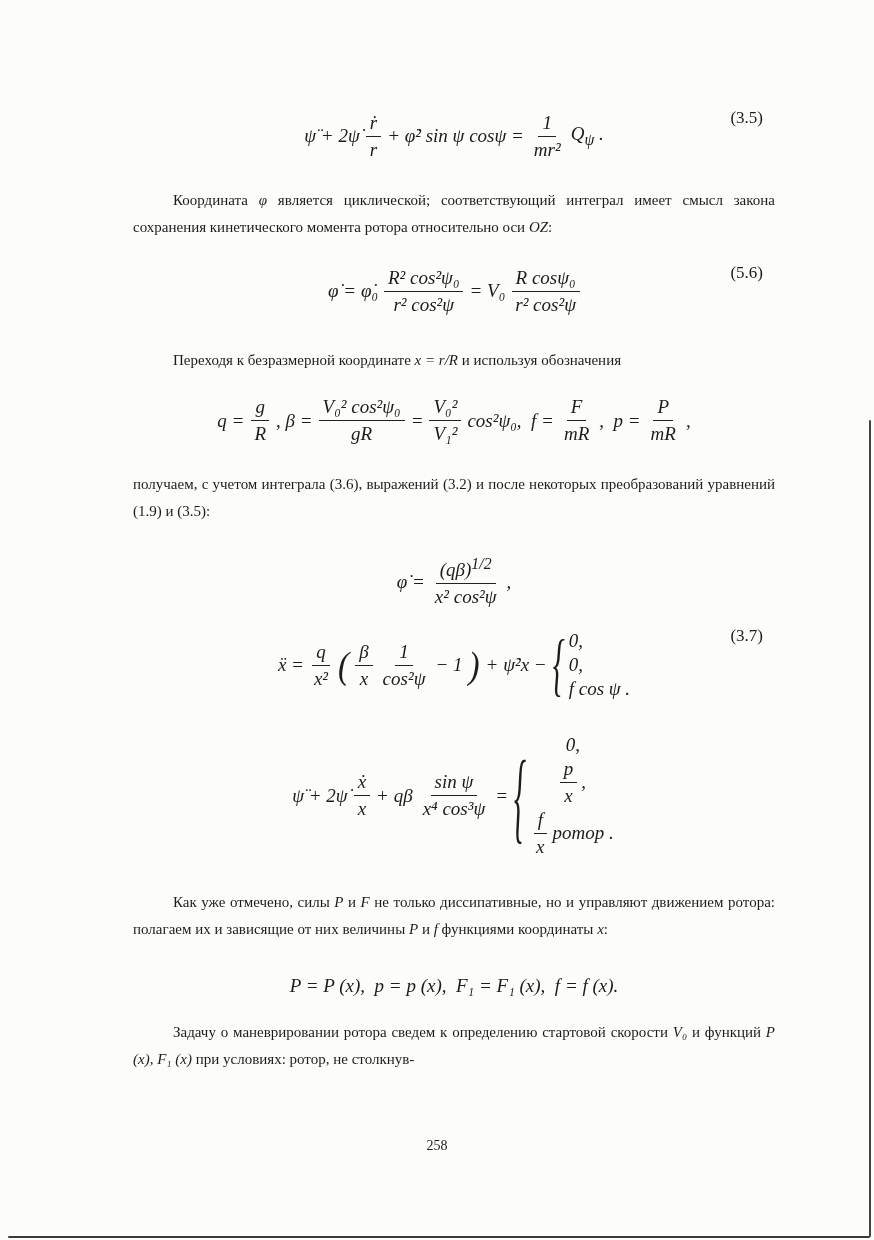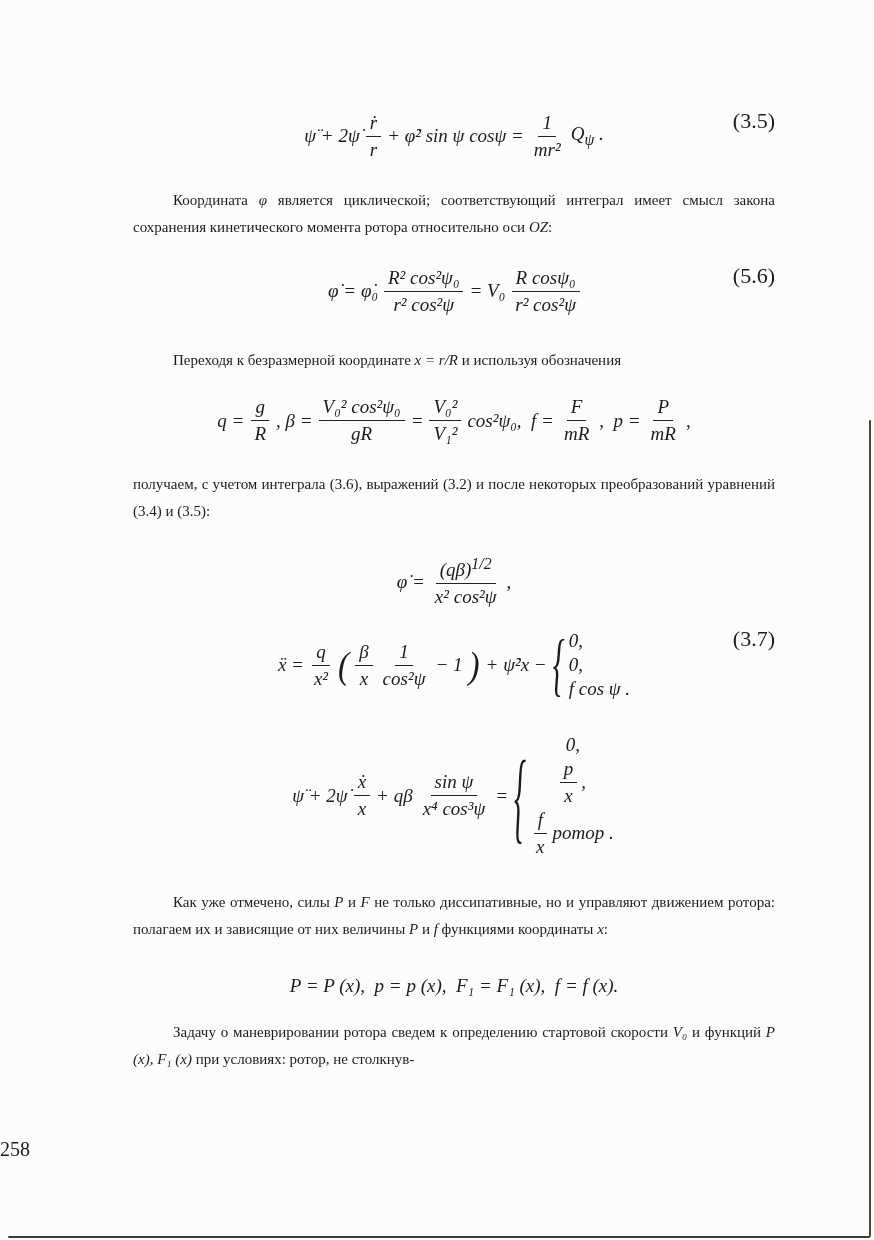--- a/index.html
+++ b/index.html
@@ -41,23 +41,23 @@
     font-size: 19px;
   }
   .eq-line {
     display: inline-flex;
     align-items: center;
     white-space: nowrap;
   }
   .eq-line > * { margin: 0 3px; }
   .eqnum {
     position: absolute;
-    right: 0; top: -4px;
+    right: 12px; top: -4px;
     font-style: normal;
-    font-size: 22px;
+    font-size: 17px;
   }
   .frac {
     display: inline-flex;
     flex-direction: column;
     align-items: center;
     text-align: center;
   }
   .frac .num {
     padding: 0 4px 2px;
     border-bottom: 1.4px solid #222;
@@ -94,21 +94,22 @@
     display: inline-flex;
     align-items: center;
     line-height: 22px;
   }
   .case-row > * { margin: 0 2px; }
 
   .pagenum {
     position: absolute;
     left: 0; right: 0;
     top: 1138px;
-    font-size: 20px;
+    text-align: center;
+    font-size: 14px;
   }
   .edge-bottom {
     position: absolute;
     left: 8px; right: 4px; bottom: 2px;
     height: 2px;
     background: #3b3b39;
     border-radius: 1px;
   }
   .edge-right {
     position: absolute;
@@ -185,21 +186,21 @@
           </span>
         <span class="tok">,  p =</span>
         <span class="frac">
             <span class="num">P</span>
             <span class="den">mR</span>
           </span>
         <span class="tok">,</span>
       </span>
     </div>
 
-    <p class="para mt26">получаем, с учетом интеграла (3.6), выражений (3.2) и после некоторых преобразований уравнений (3.4) и (3.5):</p>
+    <p class="para mt26">получаем, с учетом интеграла (3.6), выражений (3.2) и после некоторых преобразований уравнений (1.9) и (3.5):</p>
 
     <div class="eq-block mt30">
       <span class="eq-line">
         <span class="tok">φ̇ =</span>
         <span class="frac">
             <span class="num"><span>(qβ)</span><sup>1/2</sup></span>
             <span class="den">x² cos²ψ</span>
           </span>
         <span class="tok">,</span>
       </span>

